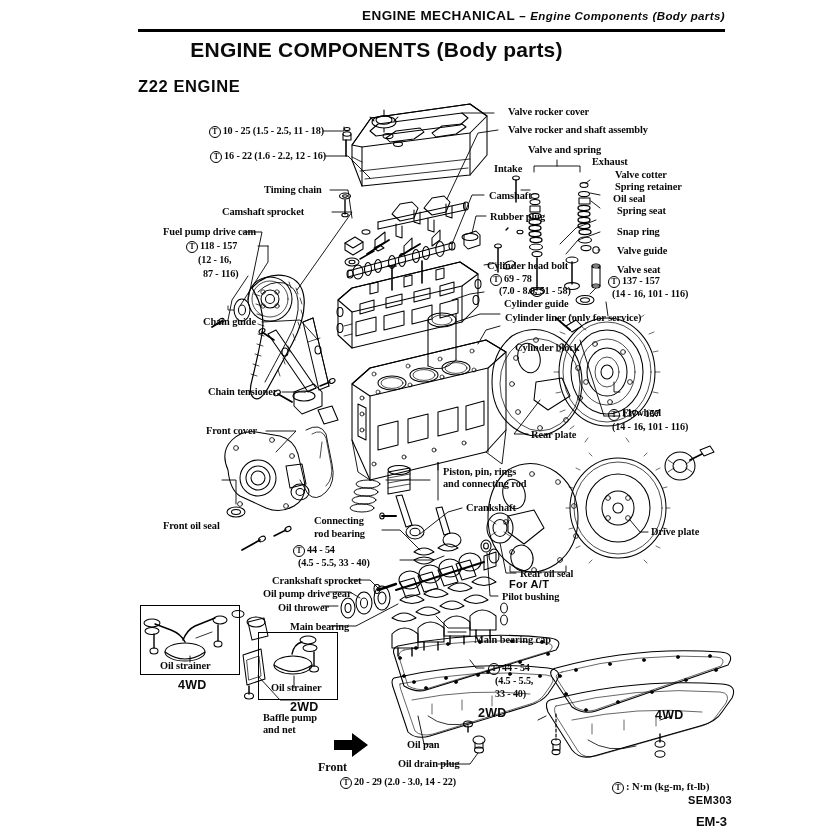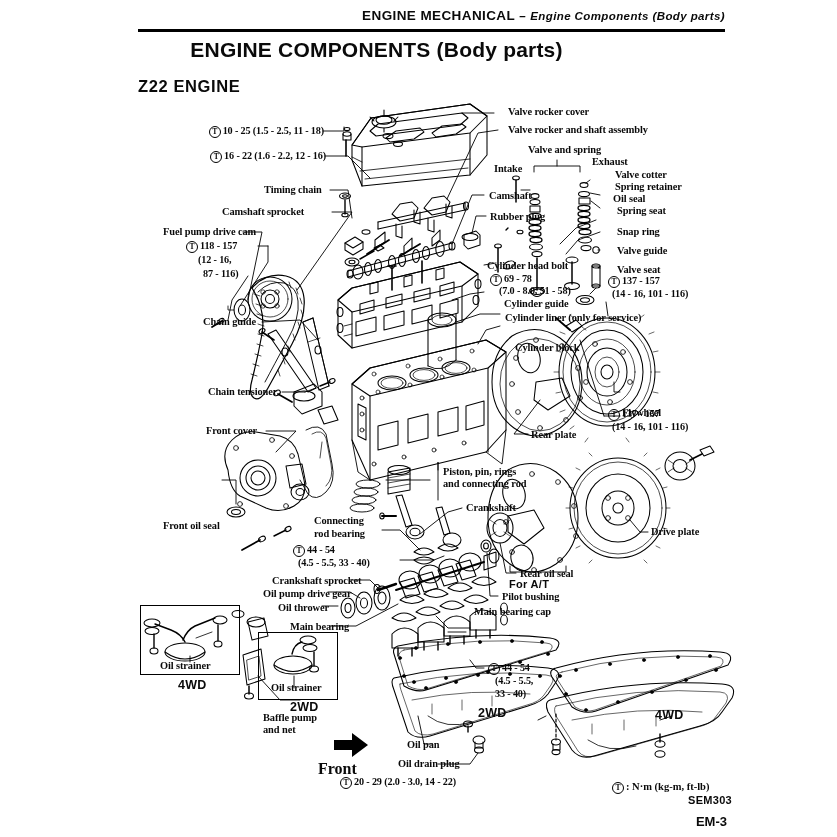--- a/index.html
+++ b/index.html
@@ -53,21 +53,21 @@
   }
 
   
   .foot-key{position:absolute;left:612px;top:781px;font-size:10.5px;font-weight:700;}
   .foot-code{position:absolute;left:688px;top:794px;
     font-family:"Liberation Sans", sans-serif;font-weight:700;font-size:11px;letter-spacing:.3px;}
   .foot-pg{position:absolute;right:26px;bottom:8px;
     font-family:"Liberation Sans", sans-serif;font-weight:700;font-size:13px;}
 
   
-  .front-lab{position:absolute;font-size:16px;font-weight:700;}
+  .front-lab{position:absolute;font-size:12px;font-weight:700;}
 
   svg.art{position:absolute;left:0;top:0;width:837px;height:837px;pointer-events:none;}
   svg.art *{vector-effect:non-scaling-stroke;}
 </style>
 </head>
 <body>
 
 <div id="page">
 
   <div class="hdr-text">
@@ -887,21 +887,21 @@
   <div class="lb" style="left:314px;top:528px;">rod bearing</div>
   <div class="lb tq" style="left:293px;top:544px;">
     <span class="tsym">T</span><span>44 - 54</span>
   </div>
   <div class="lb tq" style="left:298px;top:557px;">(4.5 - 5.5, 33 - 40)</div>
 
   <div class="lb" style="left:272px;top:575px;">Crankshaft sprocket</div>
   <div class="lb" style="left:263px;top:588px;">Oil pump drive gear</div>
   <div class="lb" style="left:278px;top:602px;">Oil thrower</div>
   <div class="lb" style="left:290px;top:621px;">Main bearing</div>
-  <div class="lb" style="left:474px;top:606px;">Main bearing cap</div>
+  <div class="lb" style="left:474px;top:634px;">Main bearing cap</div>
   <div class="lb" style="left:520px;top:568px;">Rear oil seal</div>
   <div class="lb" style="left:502px;top:591px;">Pilot bushing</div>
 
   <div class="ibox" style="left:140px;top:605px;width:98px;height:68px;"></div>
   <div class="lb" style="left:160px;top:660px;">Oil strainer</div>
   <div class="cap" style="left:178px;top:678px;">4WD</div>
 
   <div class="ibox" style="left:258px;top:632px;width:78px;height:66px;"></div>
   <div class="lb" style="left:271px;top:682px;">Oil strainer</div>
   <div class="cap" style="left:290px;top:700px;">2WD</div>

